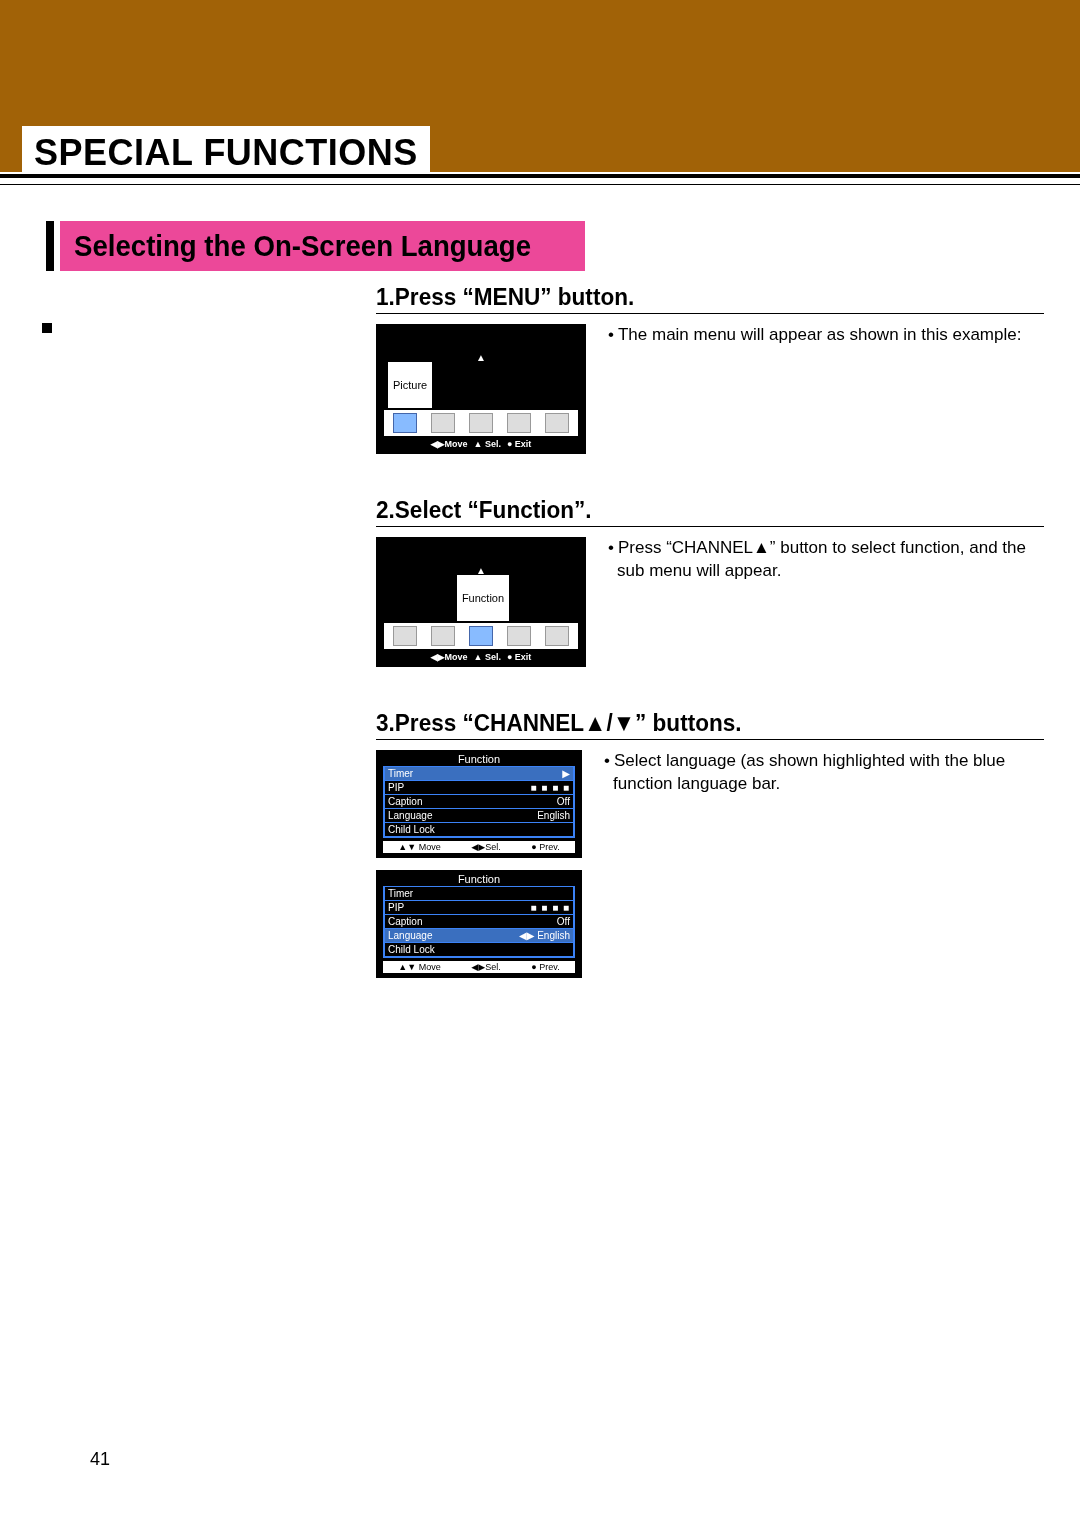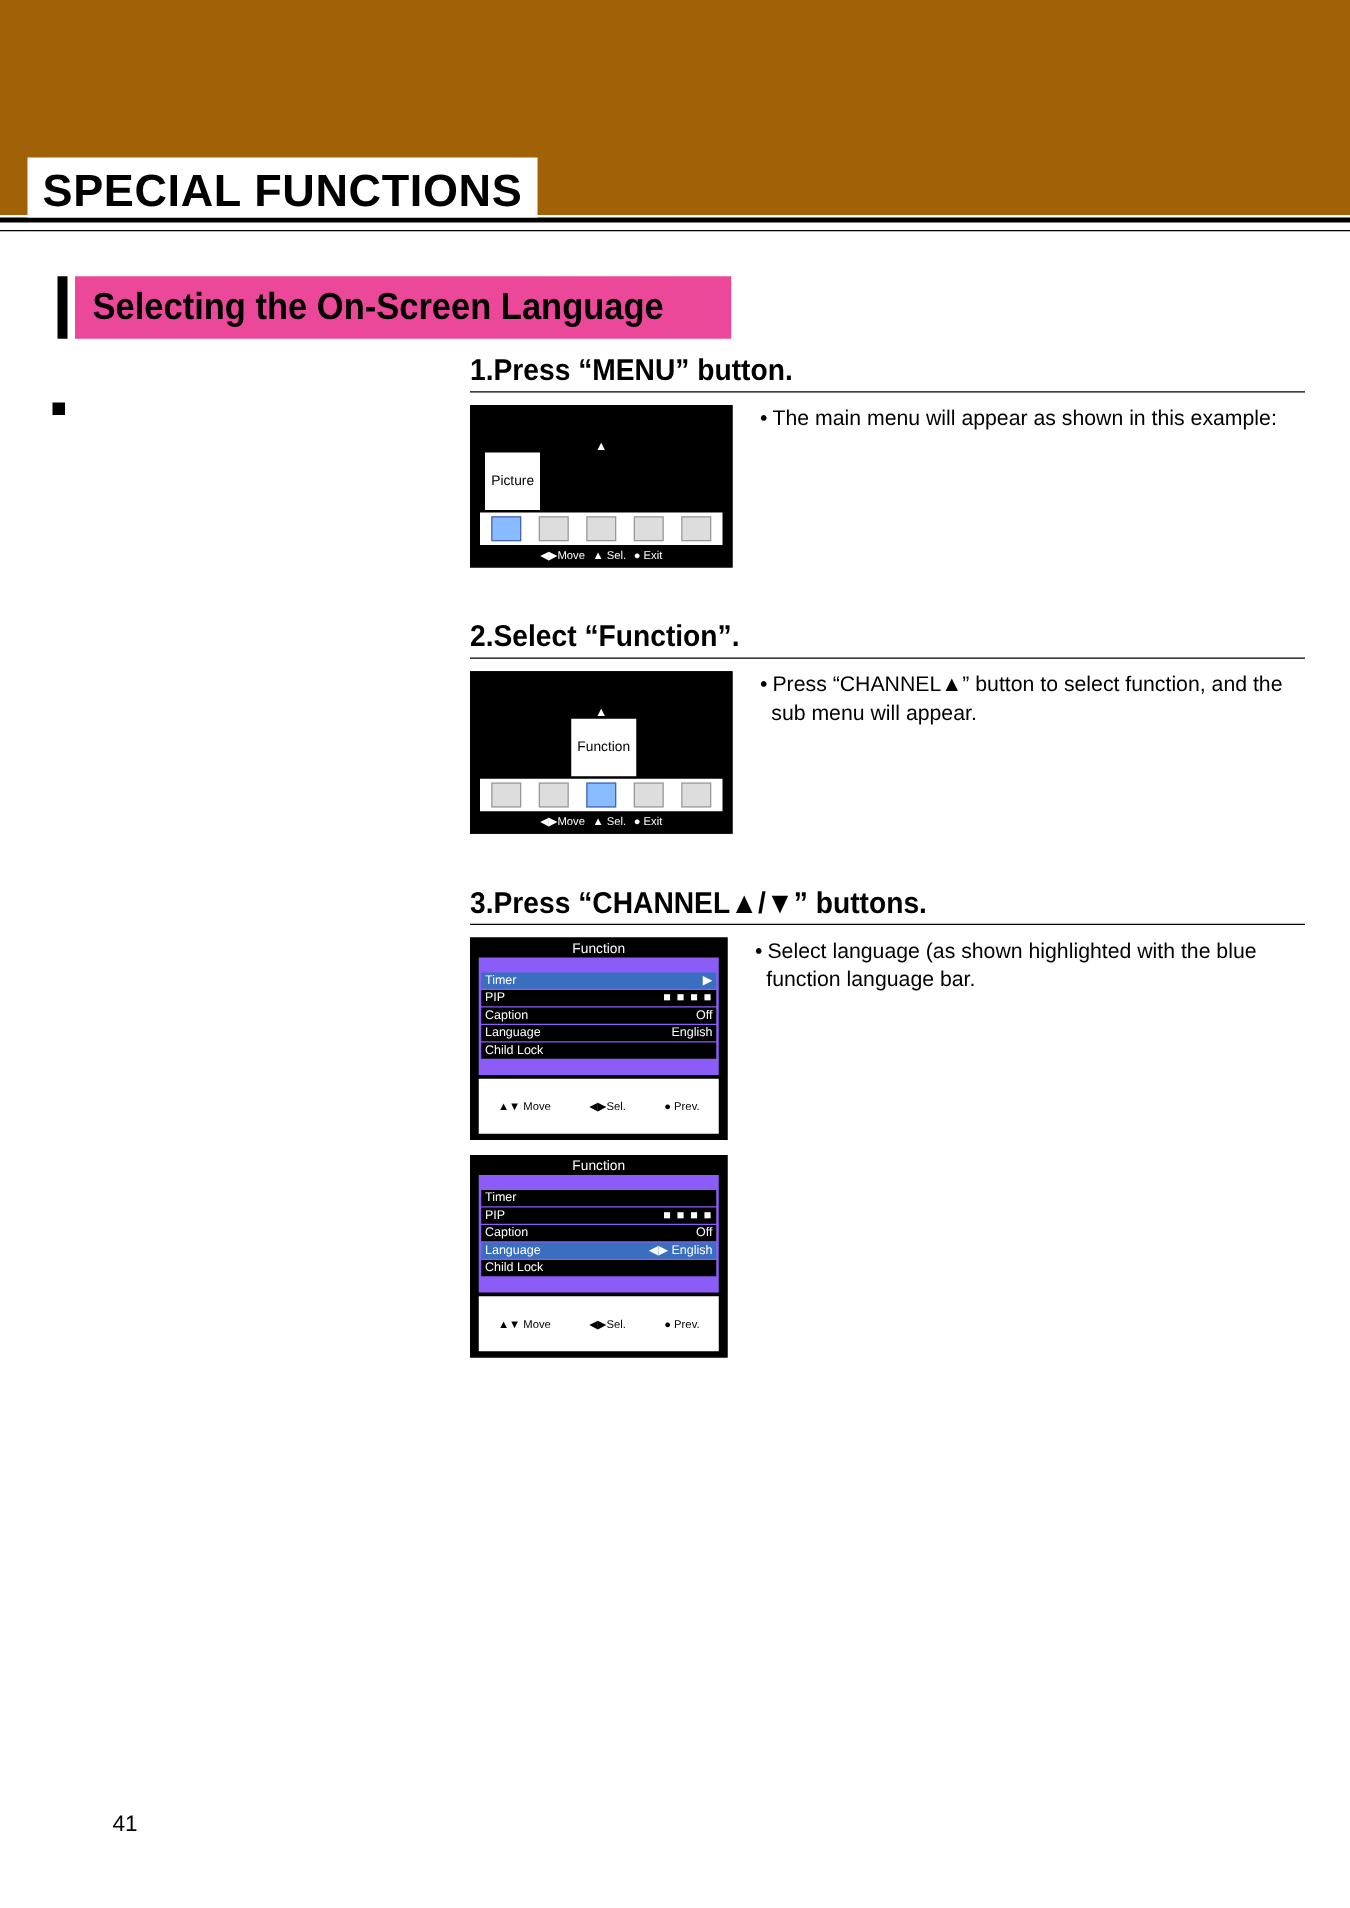--- a/index.html
+++ b/index.html
@@ -28,28 +28,28 @@
   .osd-tall{height:126px;position:relative;}
   .osd-body{position:absolute;left:0;right:0;bottom:0;}
   .osd-arrow{text-align:center;font-size:10px;line-height:8px;}
   .osd-label-row{font-size:11px;padding:0 6px 0 10px;display:flex;align-items:center;}
   .osd-label-box{background:#fff;color:#000;padding:17px 5px;}
   .osd-label-mid{margin:0 auto;}
   .osd-icons{background:#fff;height:26px;margin:2px 6px 2px 6px;display:flex;align-items:center;justify-content:space-around;padding:0 2px;}
   .osd-icon{width:22px;height:18px;background:#ddd;border:1px solid #999;}
   .osd-icon.sel{background:#8bf;border-color:#46a;}
   .osd-footer{display:flex;gap:6px;justify-content:center;font-size:9px;padding:1px 0 3px 0;}
-  .osd-footer span{white-space:nowrap;}
+  .osd-footer span{white-space:nowrap;font-weight:bold;}
   .osd-func{width:206px;flex-shrink:0;border:2px solid #000;background:#000;color:#fff;font-size:10px;box-sizing:border-box;}
   .osd-func-title{text-align:center;padding:1px 0;font-size:11px;}
-  .osd-func-body{background:#8b5cf6;color:#000;margin:0 5px 3px 5px;padding:12px 2px;}
+  .osd-func-body{background:#3b82f6;color:#000;margin:0 5px 3px 5px;padding:1px 2px;}
   .func-row{display:flex;justify-content:space-between;font-size:10px;background:#000;color:#fff;padding:0 3px;margin-bottom:1px;line-height:13px;}
   .func-row .r-icons{letter-spacing:1px;}
   .func-row.hl{background:#3a6fbf;color:#fff;}
-  .osd-func-footer{background:#fff;color:#000;margin:2px 5px 3px 5px;display:flex;justify-content:space-around;font-size:9px;padding:17px 0;}
+  .osd-func-footer{background:#fff;color:#000;margin:2px 5px 3px 5px;display:flex;justify-content:space-around;font-size:9px;padding:1px 0;}
   .page-num{position:absolute;left:90px;bottom:56px;font-size:18px;}
   .tri-up::before{content:"\25B2";}
   .step3-osds{display:flex;flex-direction:column;gap:12px;}
 </style>
 </head>
 <body>
 
 <div class="page">
   <div class="top-black">
     <div class="section-title">

